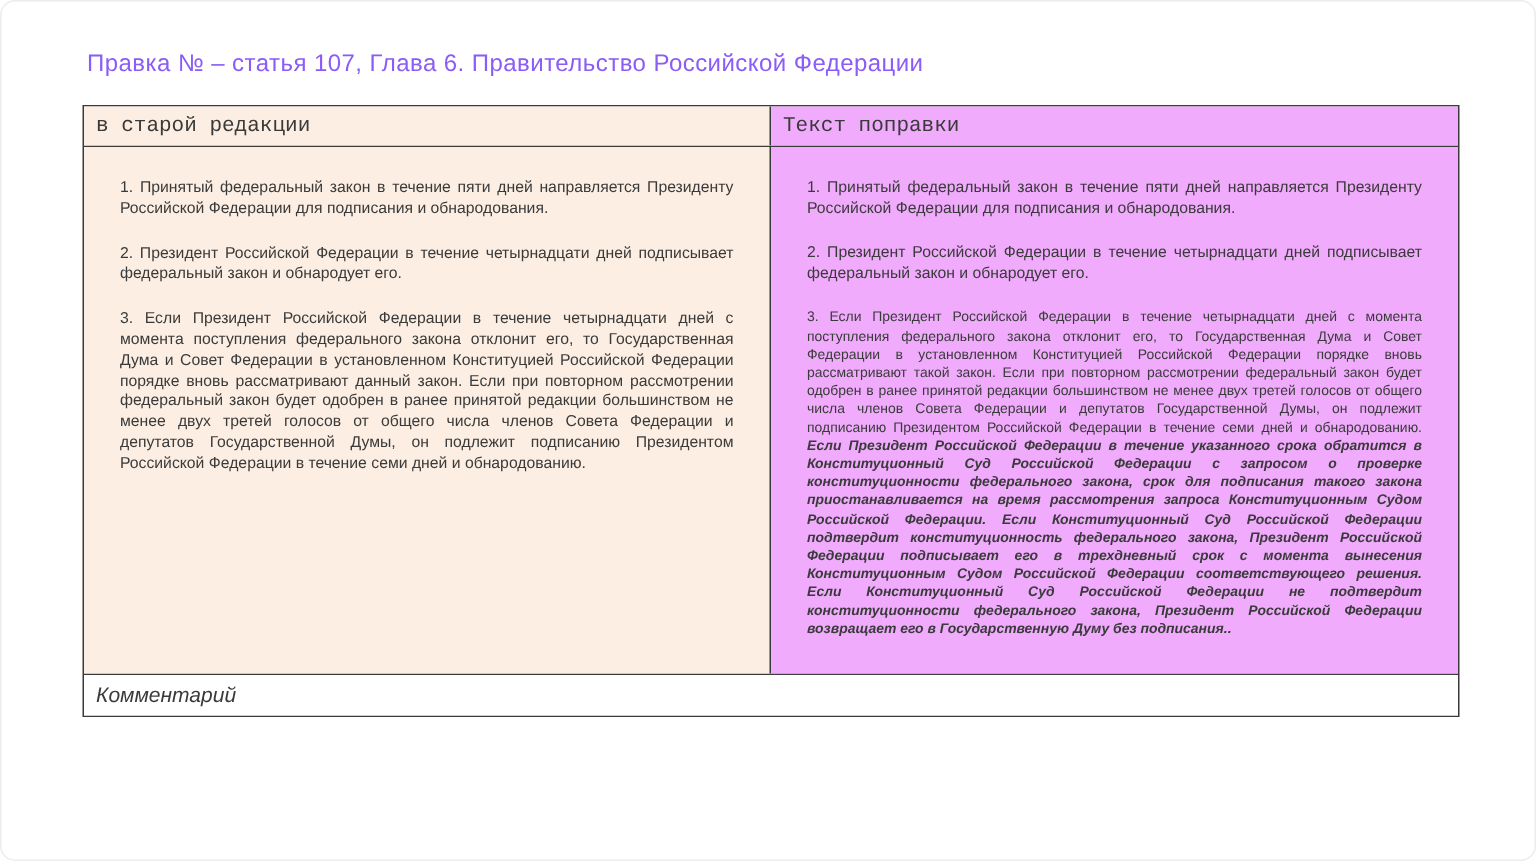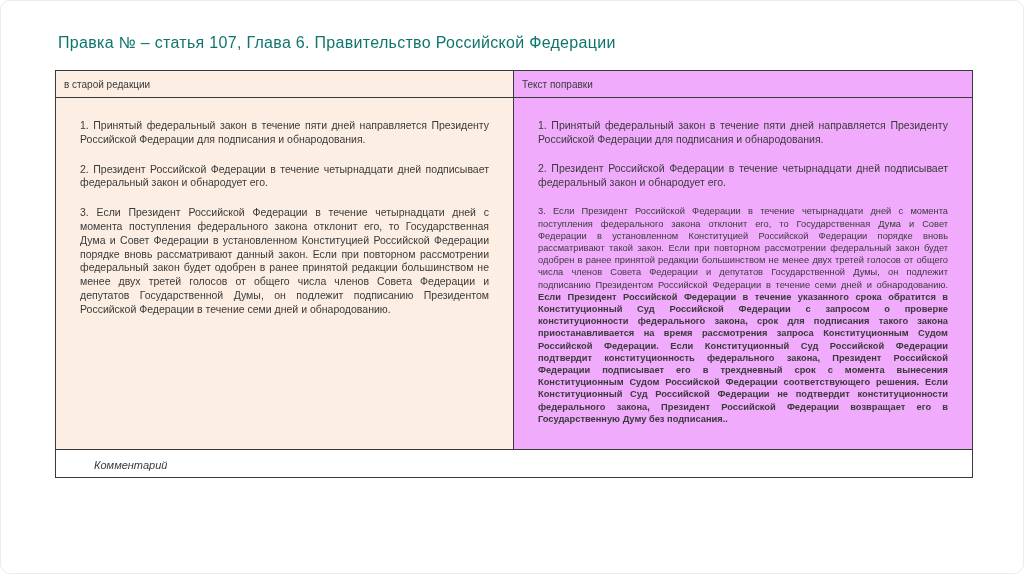--- a/index.html
+++ b/index.html
@@ -22,21 +22,21 @@
     inset: 0;
     border: 1px solid #ececec;
     border-radius: 10px;
     pointer-events: none;
   }
   .slide-title {
     position: absolute;
     left: 58px;
     top: 34px;
     font-size: 16px;
-    color: #0f766e;
+    color: #8b5cf6;
     letter-spacing: 0.3px;
     white-space: nowrap;
   }
   .cmp-table {
     position: absolute;
     left: 55px;
     top: 70px;
     width: 918px;
     border: 1.5px solid #3a3a3a;
     box-sizing: border-box;
@@ -55,21 +55,22 @@
   }
   .cell.new-col {
     flex: 1;
     background: #f0abfc;
   }
   .header-row .cell {
     height: 26px;
     display: flex;
     align-items: center;
     padding: 0 8px;
-    font-size: 10px;
+    font-size: 14px;
+    font-family: Liberation Mono, monospace;
   }
   .body-row .cell {
     min-height: 246px;
     padding: 5px 8px 8px 8px;
   }
   .body-row p {
     margin: 16px;
     text-align: justify;
   }
   .old-col p {
@@ -79,32 +80,32 @@
   .new-col p.lead {
     font-size: 10.5px;
     line-height: 13.6px;
   }
   .new-col p.detail {
     font-size: 9.3px;
     line-height: 12.2px;
   }
   .amended-text {
     font-weight: bold;
+    font-style: italic;
   }
   .comment-row .cell {
     width: 100%;
     background: #ffffff;
     height: 27px;
     padding: 5px 8px;
   }
   .comment-label {
     font-style: italic;
-    font-size: 11px;
+    font-size: 14px;
     color: #3a3a3a;
-    margin-left: 30px;
   }
 </style>
 </head>
 <body>
 
 <div class="page">
   <div class="page-frame"></div>
 
   <div class="slide-title">Правка № – статья 107, Глава 6. Правительство Российской Федерации</div>
 

